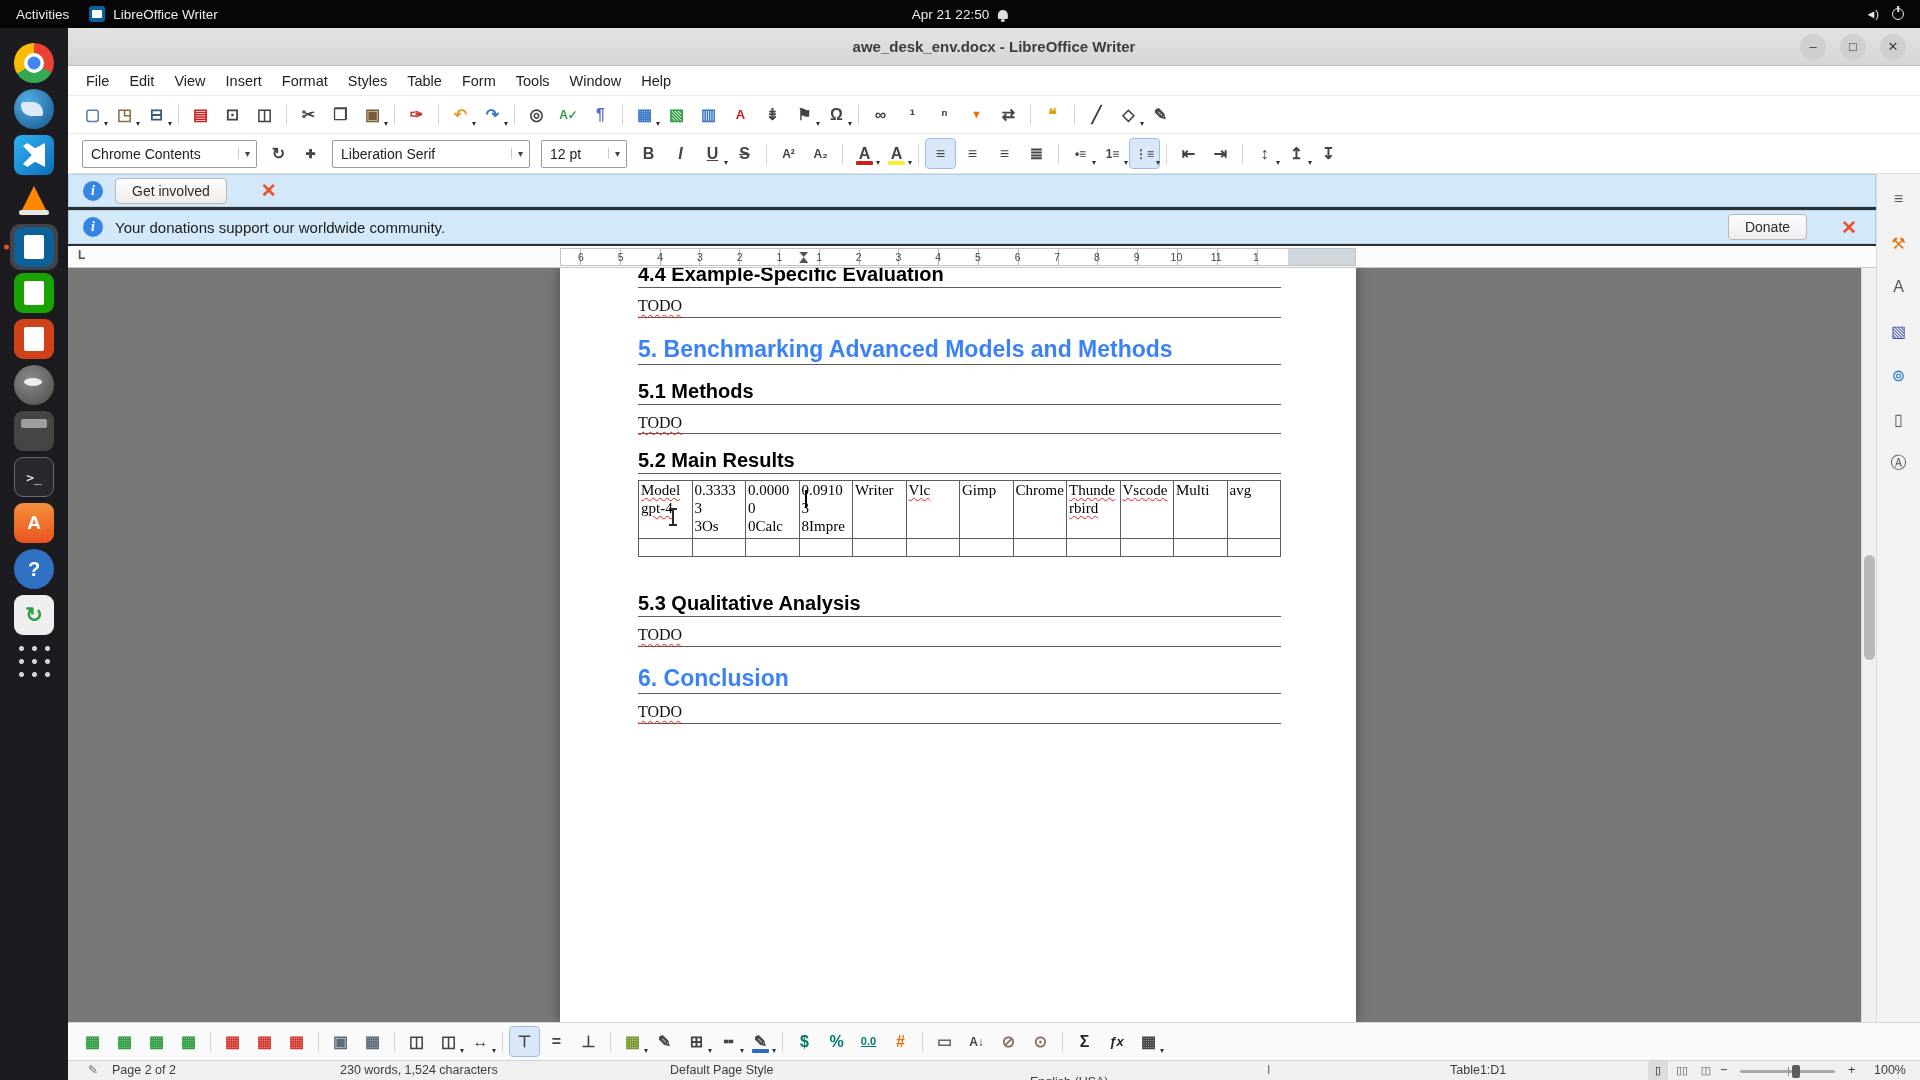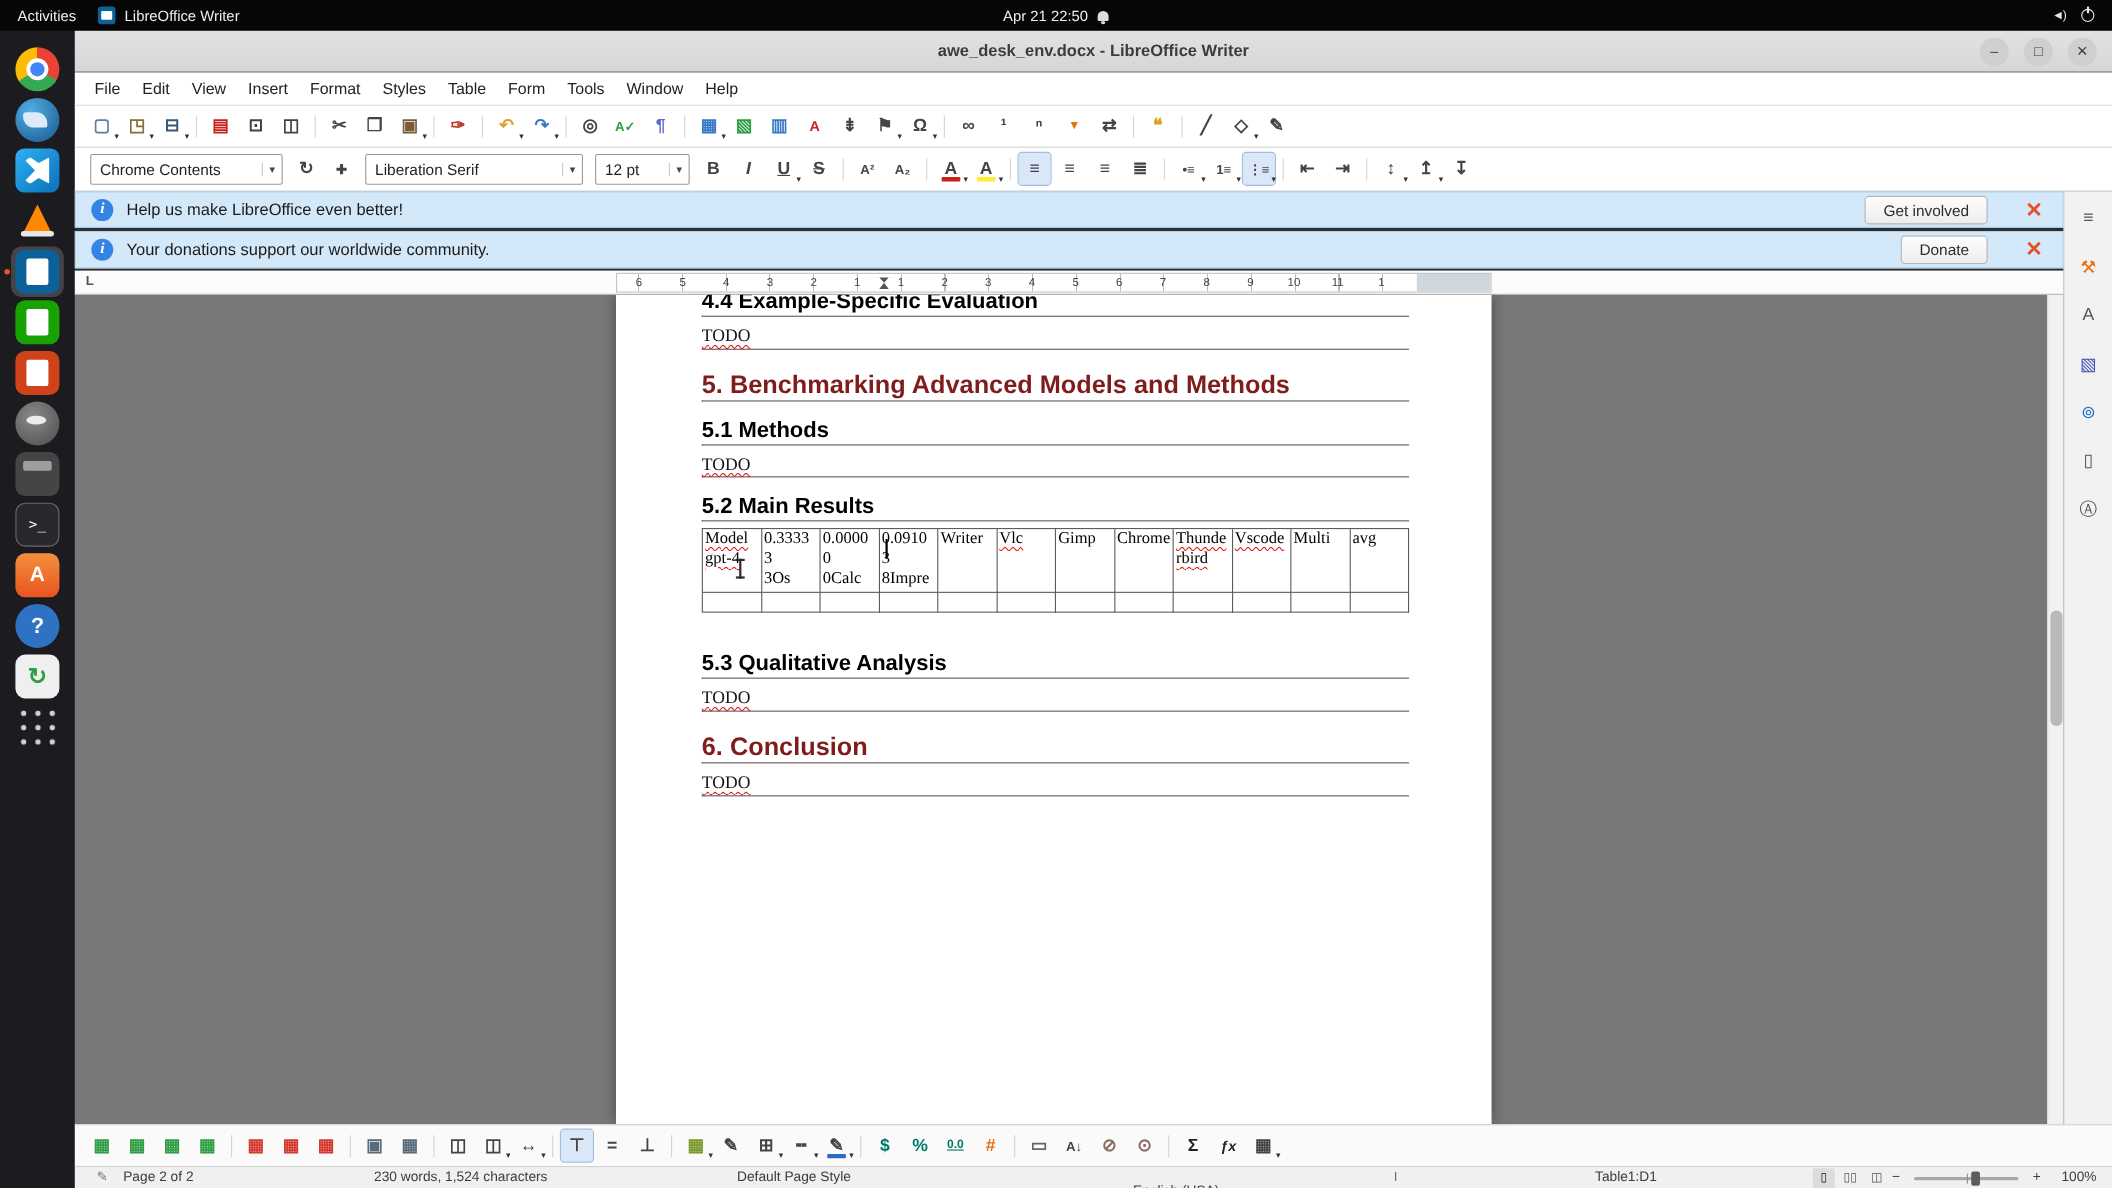--- a/index.html
+++ b/index.html
@@ -106,21 +106,21 @@
   #docview { position:absolute; left:68px; top:268px; width:1808px; height:754px; background:#787878; overflow:hidden; }
   #page { position:absolute; left:492px; top:0; width:796px; height:754px; background:#fff; box-shadow:0 0 12px rgba(0,0,0,0.4); }
   .page-content { padding:0 78px; }
   .sec { position:relative; }
   .sec.h1 { margin-top:17px; }
   .sec.h2 { margin-top:14px; }
   .sec.body { margin-top:8px; }
   .sec.tablewrap { margin-top:6px; }
   .page-content .sec:first-child { margin-top:-6px; }
   .sec.tablewrap + .sec.h2 { margin-top:34px; }
-  .sec.h1 .txt { font:700 23px/1.25 "Liberation Sans",sans-serif; color:#7f1d1d; }
+  .sec.h1 .txt { font:700 23px/1.25 "Liberation Sans",sans-serif; color:#3b82f6; }
   .sec.h2 .txt { font:700 20px/1.25 "Liberation Sans",sans-serif; color:#000; }
   .sec.body .txt { font:16px/1.3 "Liberation Serif",serif; color:#111; }
   .sec[data-sp="true"] .txt { text-decoration:underline wavy #e0201b 1px; text-underline-offset:3px; }
   .dtable:empty { display:none; }
   .dtable { border-left:1px solid #5c5c5c; border-top:1px solid #5c5c5c; width:643px; }
   .trow { display:flex; }
   .tcell { width:53.5px; flex:none; border-right:1px solid #5c5c5c; border-bottom:1px solid #5c5c5c; overflow:hidden; padding:0 2px; }
   .trow:nth-child(1) .tcell { height:58px; }
   .trow:nth-child(2) .tcell { height:18px; }
   .tcell .ct { font:15px/1.12 "Liberation Serif",serif; color:#000; white-space:pre-line; word-break:break-all; }
@@ -634,21 +634,20 @@
         <div class="tbi" data-name="decrease-paragraph-spacing-button">
         <span class="g">↧</span>
         <span class="bar"></span>
 
       </div>
       </div>
   </div>
 
   <div id="infobar1" class="infobar" data-name="infobar-get-involved">
     <span class="info-ic" data-name="info-icon">i</span>
-    <span class="msg" data-name="infobar-message">Help us make LibreOffice even better!</span>
     <span class="info-btn" data-name="get-involved-button">Get involved</span>
     <span class="info-close" data-name="infobar-close-icon">✕</span>
   </div>
   <div id="infobar2" class="infobar" data-name="infobar-donate">
     <span class="info-ic" data-name="info-icon">i</span>
     <span class="msg" data-name="infobar-message">Your donations support our worldwide community.</span>
     <span class="info-btn" data-name="donate-button">Donate</span>
     <span class="info-close" data-name="infobar-close-icon">✕</span>
   </div>
 

